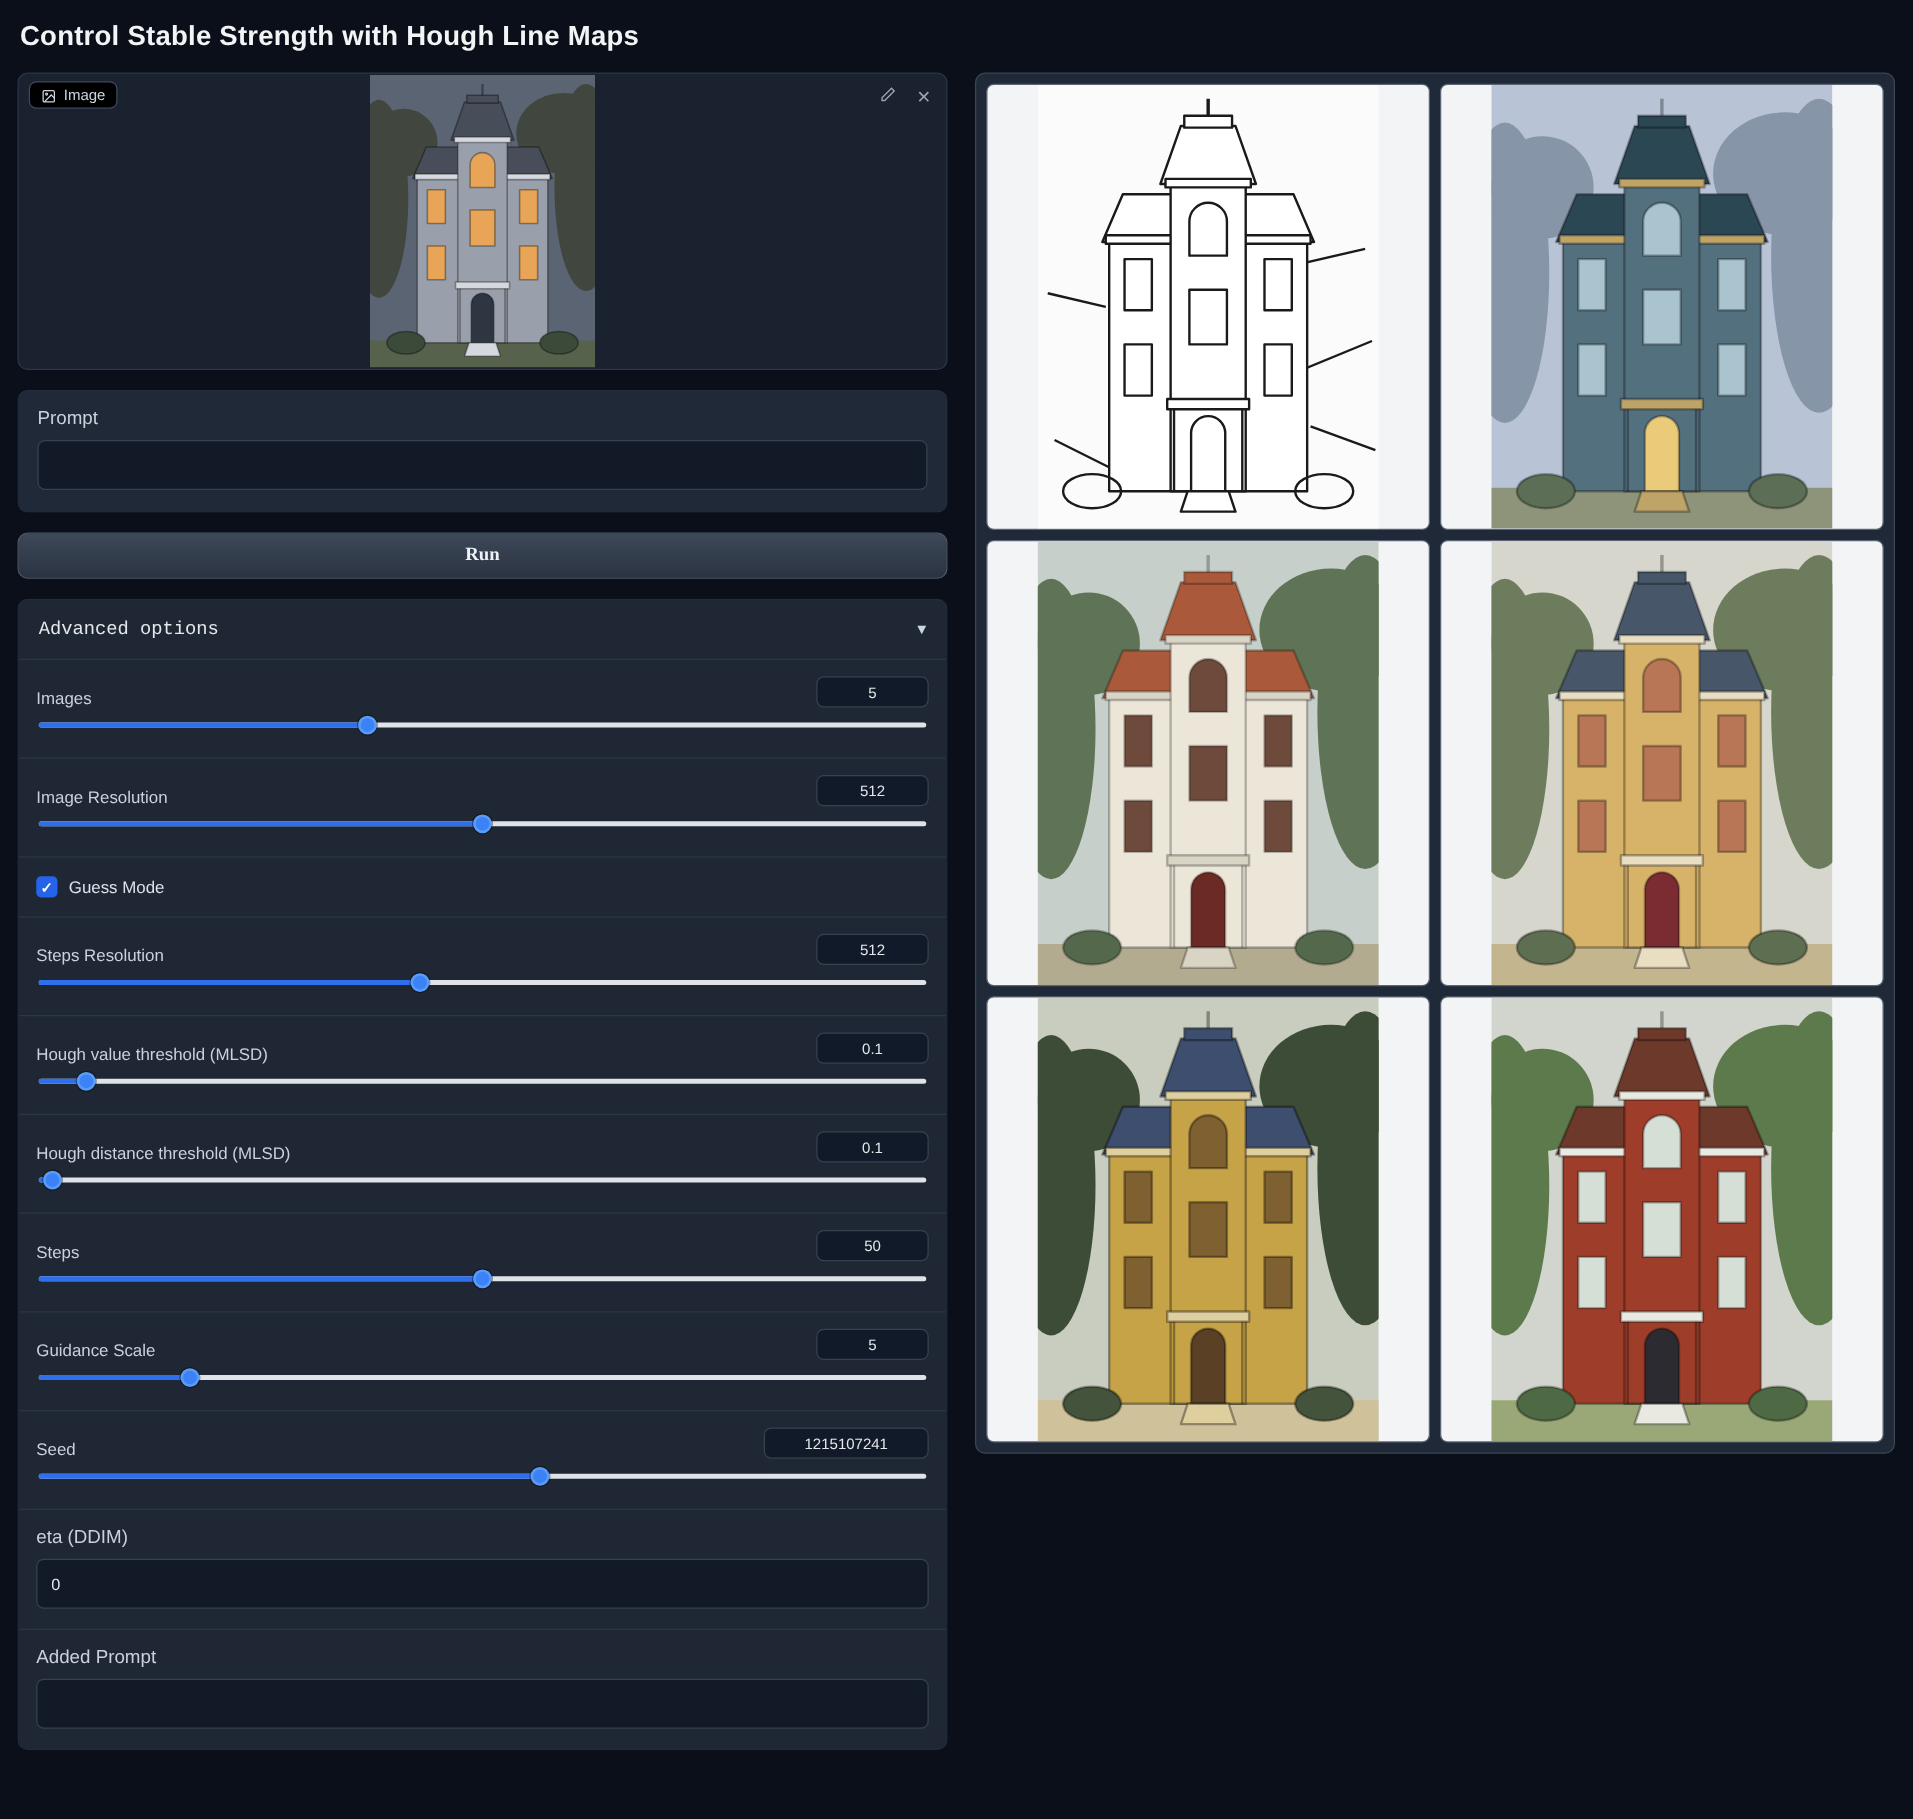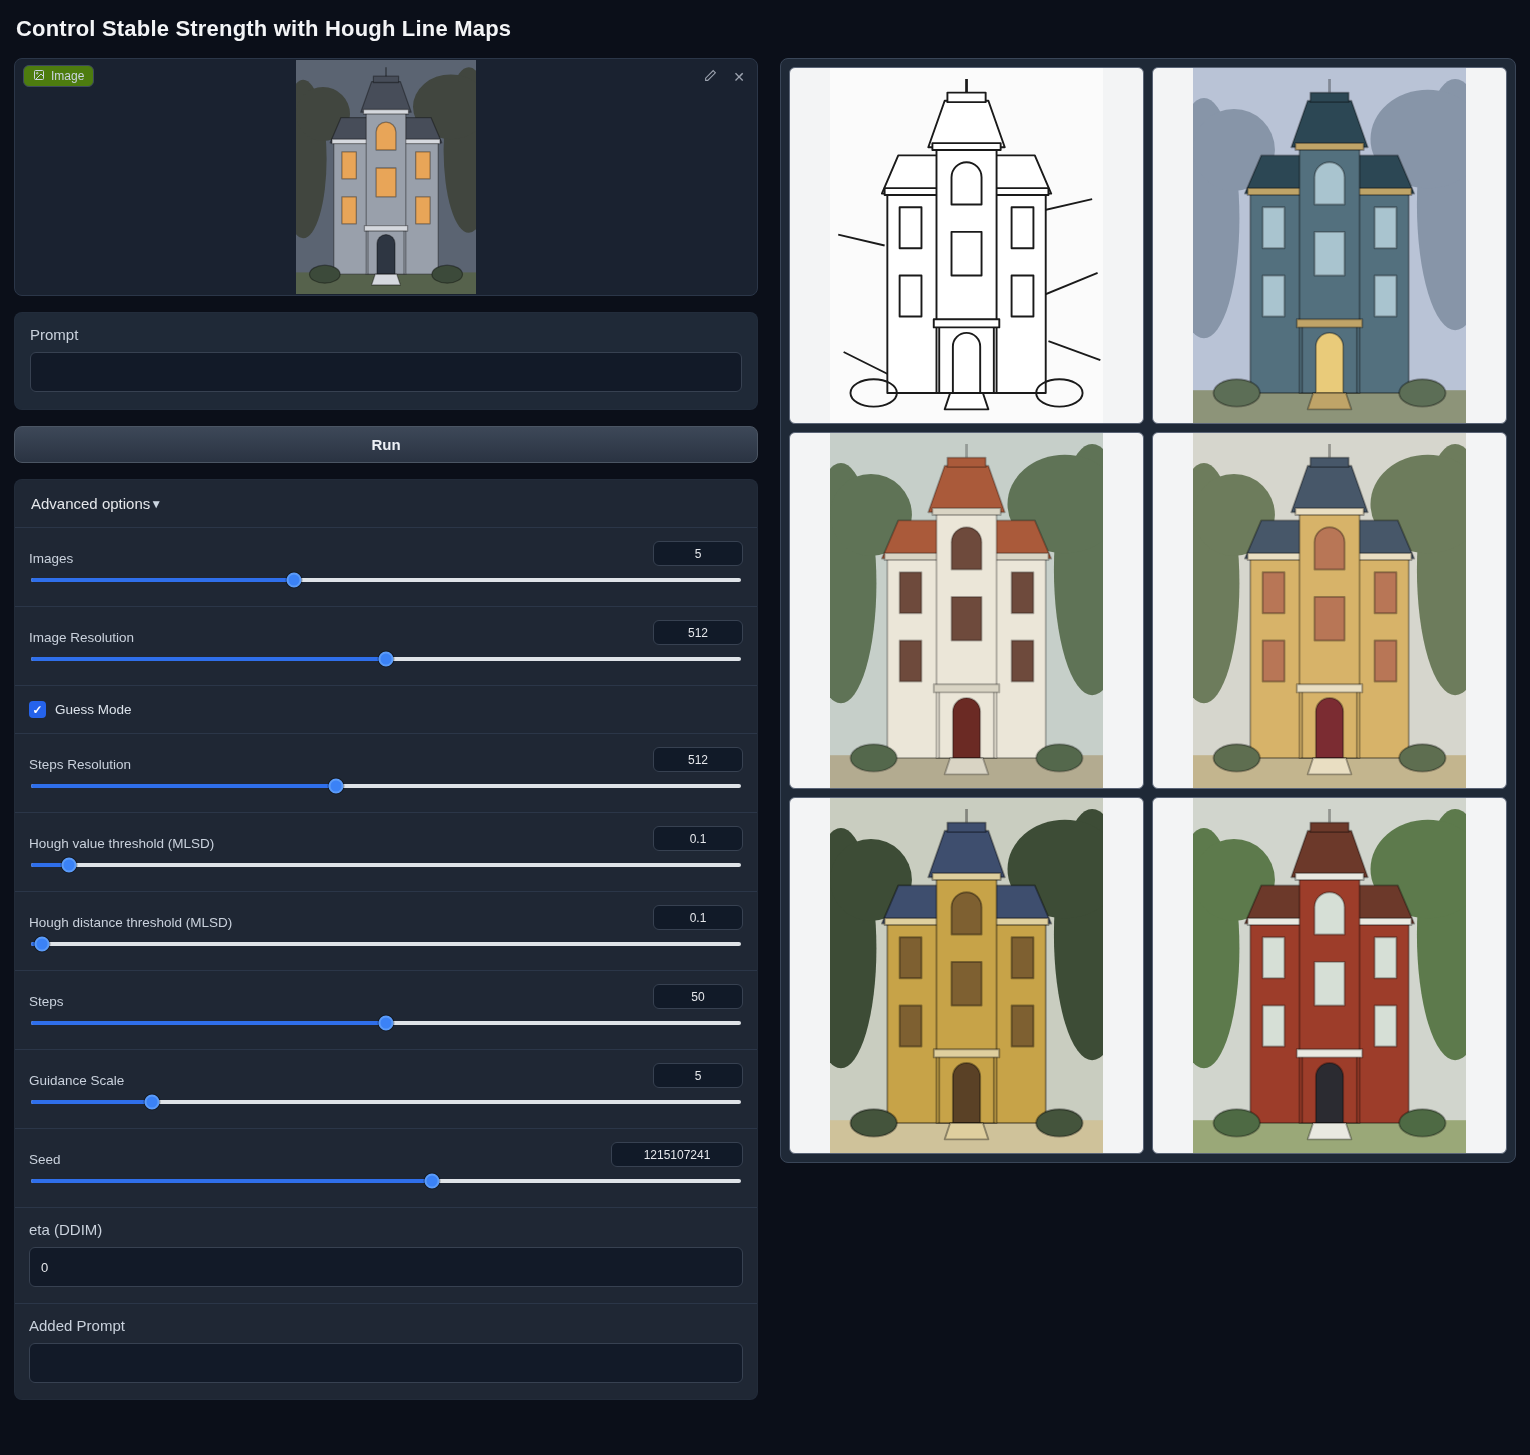--- a/index.html
+++ b/index.html
@@ -26,22 +26,22 @@
 
   
   .image-panel {
     position: relative; height: 238px;
     background: #1a2230;
     display: flex; align-items: center; justify-content: center;
     border: 1px solid #2b3648;
   }
   .img-label-badge {
     position: absolute; top: 6px; left: 8px; z-index: 2;
-    display: flex; gap: 6px; align-items: flex-start;
-    background: #4d7c0f; border: 1px solid #3d4a5c; border-radius: 6px;
+    display: flex; gap: 6px; align-items: flex-end;
+    background: #000000; border: 1px solid #3d4a5c; border-radius: 6px;
     padding: 3px 9px; font-size: 12px; color: #cbd5e1;
   }
   .img-tools { position: absolute; top: 8px; right: 10px; z-index: 2; display: flex; gap: 12px; }
   .icon-btn { background: none; border: none; color: #9ca3af; font-size: 14px; line-height: 1; cursor: pointer; padding: 2px; }
   .preview svg { height: 234px; width: auto; display: block; }
 
   
   .prompt-panel { padding: 13px 15px 17px; background: #1f2937; }
   .field-label { font-size: 15px; color: #c9d1dc; display: block; margin-bottom: 9px; }
   .text-input {
@@ -49,28 +49,28 @@
     height: 40px; padding: 0 11px; color: #e5e7eb; font-size: 14px; outline: none;
     font-family: "Liberation Sans", sans-serif;
   }
 
   
   .run-button {
     width: 100%; height: 37px; border-radius: 8px;
     border: 1px solid #4b5563;
     background: linear-gradient(180deg, #3d4858, #2a3342);
     color: #eef1f6; font-weight: 700; font-size: 15px; cursor: pointer;
-    font-family: Liberation Sans, sans-serif;
+    font-family: Liberation Serif, serif;
   }
 
   
   .advanced { background: #1f2734; overflow: hidden; }
   .adv-header {
-    display: flex; justify-content: flex-start; align-items: center;
-    padding: 15px 16px; font-size: 15px; color: #e5e7eb; cursor: pointer;
+    display: flex; justify-content: space-between; align-items: center;
+    padding: 15px 16px; font-size: 15px; color: #e5e7eb; cursor: pointer; font-family: Liberation Mono, monospace;
   }
   .adv-arrow { font-size: 12px; color: #cbd5e1; }
   .form-row { padding: 13px 14px 16px; border-top: 1px solid #2b3648; }
   .slider-head { display: flex; justify-content: space-between; align-items: flex-end; margin-bottom: 12px; }
   .slider-head label { font-size: 13.5px; color: #c9d1dc; }
   .slider-value {
     width: 90px; height: 25px; background: #111a28; border: 1px solid #374151; border-radius: 6px;
     color: #e5e7eb; text-align: center; font-size: 12px; outline: none;
     font-family: "Liberation Sans", sans-serif;
   }

